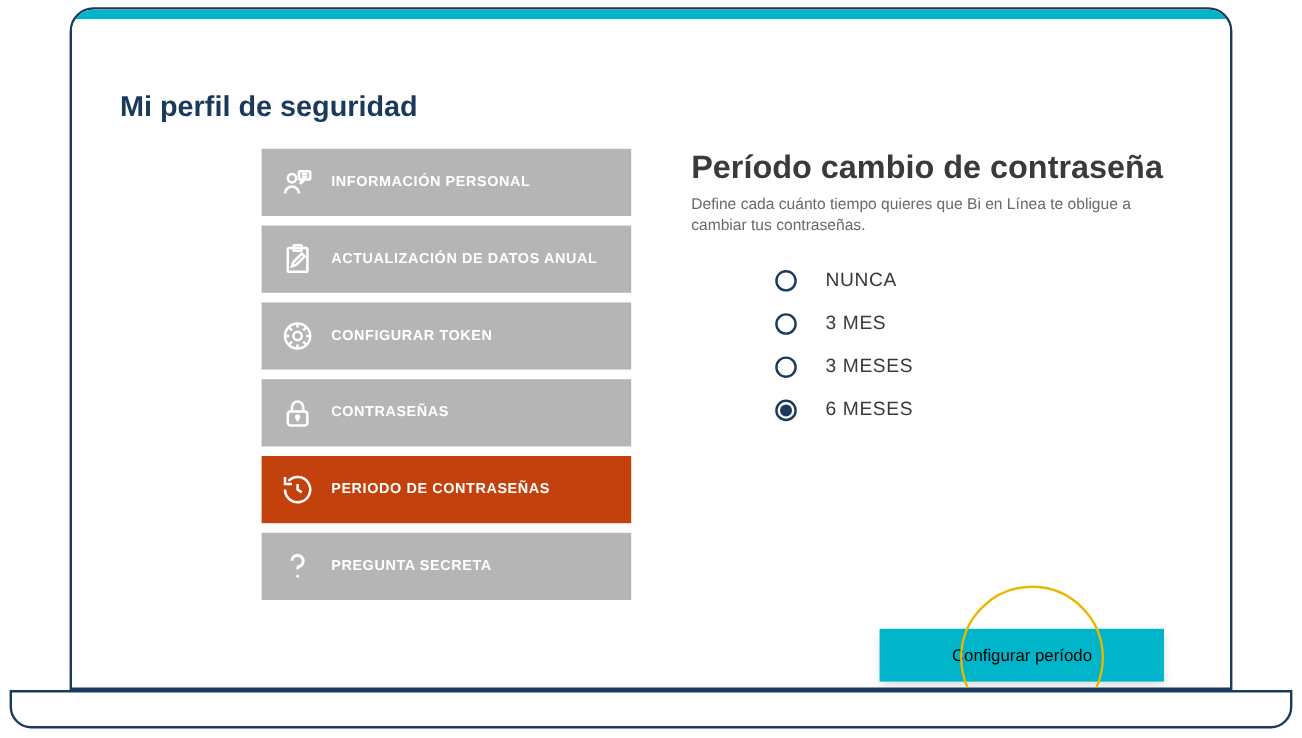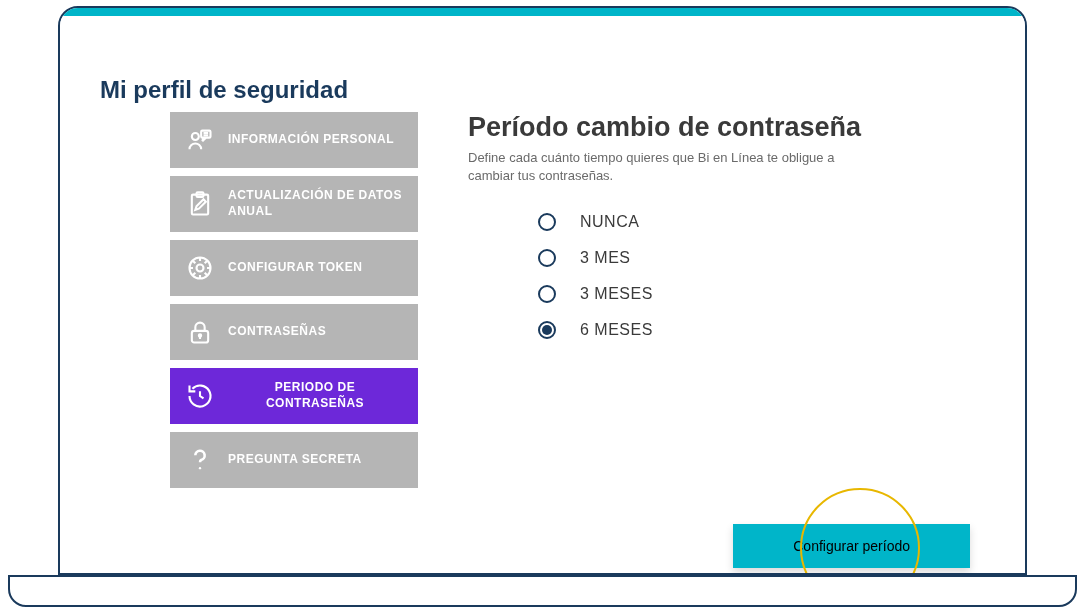--- a/index.html
+++ b/index.html
@@ -36,44 +36,44 @@
       width: 100%;
     }
     .content {
       padding: 60px 40px 30px 40px;
       background: #fff;
     }
     .page-title {
       color: #1a3a5c;
       font-size: 24px;
       font-weight: 700;
-      margin-bottom: 8px;
+      margin-bottom: 20px;
       margin-left: 0px;
     }
     .layout {
       display: flex;
       gap: 50px;
     }
     .sidebar {
-      width: 248px;
-      margin-left: 70px;
+      width: 308px;
+      margin-left: 118px;
     }
     .sidebar-item {
       display: flex;
       align-items: center;
       gap: 14px;
       padding: 12px 16px;
       margin-bottom: 8px;
       background: #b5b5b5;
       color: #fff;
       cursor: pointer;
       min-height: 56px;
     }
     .sidebar-item.active {
-      background: #6d28d9;
+      background: #c2410c;
       text-align: center;
     }
     .sidebar-icon {
       width: 28px;
       height: 28px;
       flex-shrink: 0;
       display: flex;
       align-items: center;
       justify-content: center;
     }

